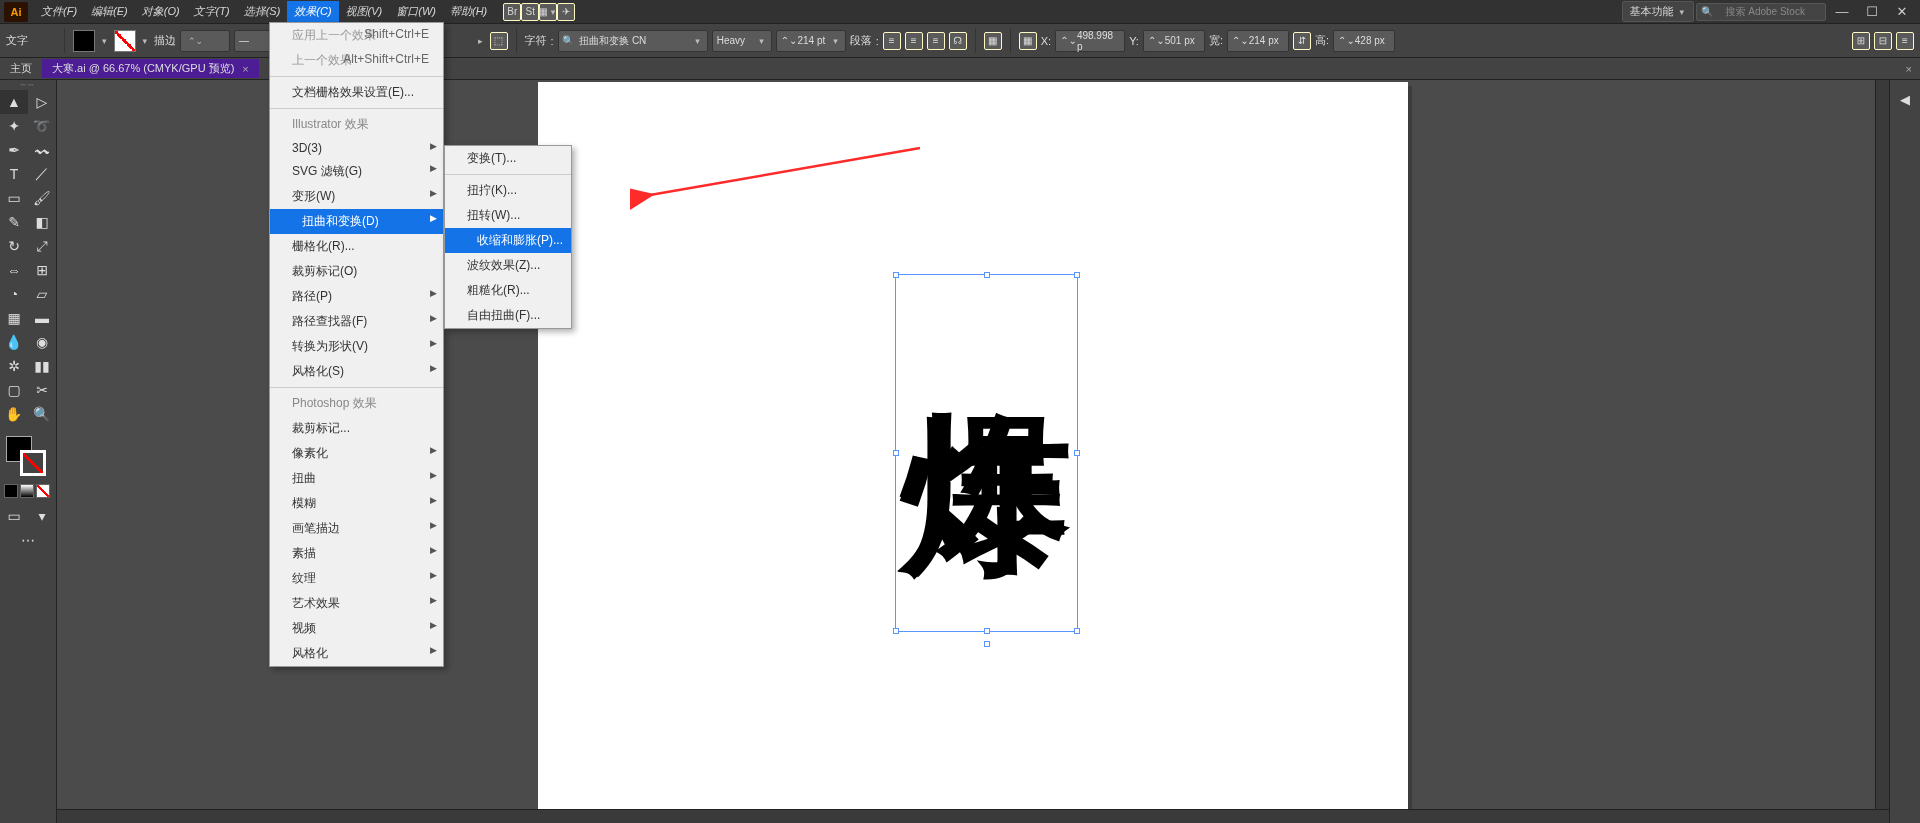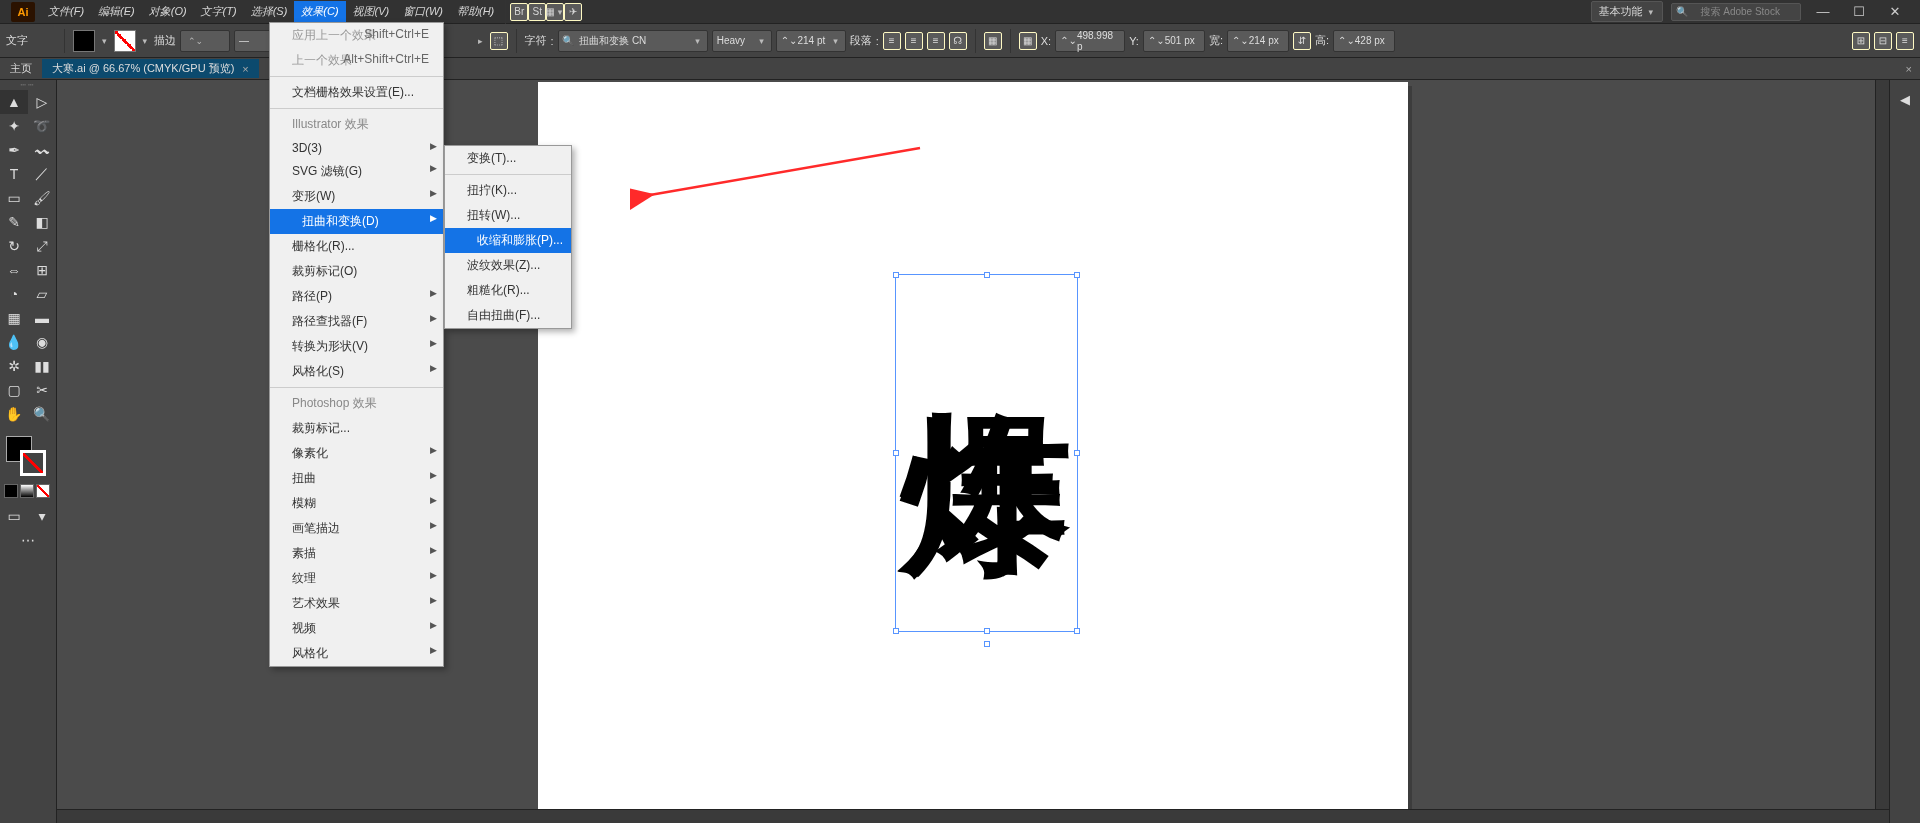--- a/index.html
+++ b/index.html
@@ -1,38 +1,38 @@
 <!DOCTYPE html>
 <html><head>
 <meta charset="utf-8">
 <style>
   * { margin: 0; padding: 0; box-sizing: border-box; font-family: "Microsoft YaHei", sans-serif; user-select: none; }
   body { background: #323232; color: #d5d5d5; font-size: 11px; width: 1920px; height: 823px; overflow: hidden; position: relative; }
-  .menubar { height: 24px; background: #323232; display: flex; align-items: center; padding: 0 11px; border-bottom: 1px solid #222; }
+  .menubar { height: 24px; background: #323232; display: flex; align-items: center; padding: 0 4px; border-bottom: 1px solid #222; }
   .ai-logo { width: 24px; height: 20px; background: #2b1200; color: #ff9a00; font-weight: bold; font-size: 11px; display: flex; align-items: center; justify-content: center; border-radius: 2px; margin-right: 6px; }
   .menu-item { padding: 3px 7px; cursor: default; font-size: 11px; font-style: italic; }
   .menu-item.open { background: #1473e6; color: #fff; }
   .menubar .spacer { flex: 1; }
-  .mb-right { display: flex; align-items: center; gap: 8px; }
+  .mb-right { display: flex; align-items: center; gap: 2px; }
   .mb-btn { padding: 2px 6px; background: #444; border: 1px solid #555; font-size: 11px; border-radius: 2px; }
   .search-stock { width: 130px; height: 18px; background: #444; border: 1px solid #555; color: #888; font-size: 10px; display:flex; align-items:center; padding:0 4px; border-radius:2px; }
   .win-ctrl { width: 28px; text-align: center; font-size: 13px; color:#ccc; }
 
   .controlbar { height: 34px; background: #434343; border-bottom: 1px solid #222; display: flex; align-items: center; padding: 0 6px; gap: 4px; font-size: 11px; color:#ddd;}
   .ctrl-sep { width:1px; height:24px; background:#333; margin: 0 4px;}
   .ctrl-field { height: 22px; background:#5a5a5a; border:1px solid #333; display:flex; align-items:center; padding:0 4px; border-radius:2px; font-size:10px;}
   .ctrl-ic { width:18px; height:18px; background:#5a5a5a; border:1px solid #fef9c3; border-radius:2px; display:flex;align-items:center;justify-content:center; font-size:10px;}
   .swatch { width:22px; height:22px; background:#000; border:1px solid #777; }
   .swatch.none { background:#fff; position:relative; }
   .swatch.none::after{content:"";position:absolute;left:0;top:0;right:0;bottom:0;background:linear-gradient(45deg,transparent 45%,red 45%,red 55%,transparent 55%);}
   .chev { font-size:9px; color:#bbb; padding:0 3px;}
 
   .secondbar { height: 22px; background:#434343; border-bottom:1px solid #222; display:flex; align-items:center;}
   .home-tab { padding:2px 10px; font-size:11px; color:#ddd;}
-  .doc-tab { padding:2px 10px; font-size:11px; color:#ddd; background:#0c4a6e; display:flex; align-items:center; gap:8px;}
+  .doc-tab { padding:2px 10px; font-size:11px; color:#ddd; background:#4c1d95; display:flex; align-items:center; gap:8px;}
   .doc-close { font-size:11px; color:#aaa; }
   .secondbar .closebtn { margin-left:auto; padding:2px 8px; color:#aaa; }
 
   .workspace { position:absolute; top:80px; left:57px; right:31px; bottom:0; background:#4b4b4b; display:flex; }
   .canvas-wrap { flex:1; position:relative; overflow:hidden; display:flex; align-items:flex-start; justify-content:center;}
   .artboard { position:relative; margin-top:2px; width:870px; height:740px; background:#fff; box-shadow: 4px 4px 0 rgba(0,0,0,.2); }
 
   .sel-box { position:absolute; left:357px; top:192px; width:183px; height:358px; border:1px solid #5895ff; }
   .handle { position:absolute; width:6px; height:6px; background:#fff; border:1px solid #5895ff; }
   .h-tl{left:-3px;top:-3px;} .h-tr{right:-3px;top:-3px;} .h-bl{left:-3px;bottom:-3px;} .h-br{right:-3px;bottom:-3px;}

